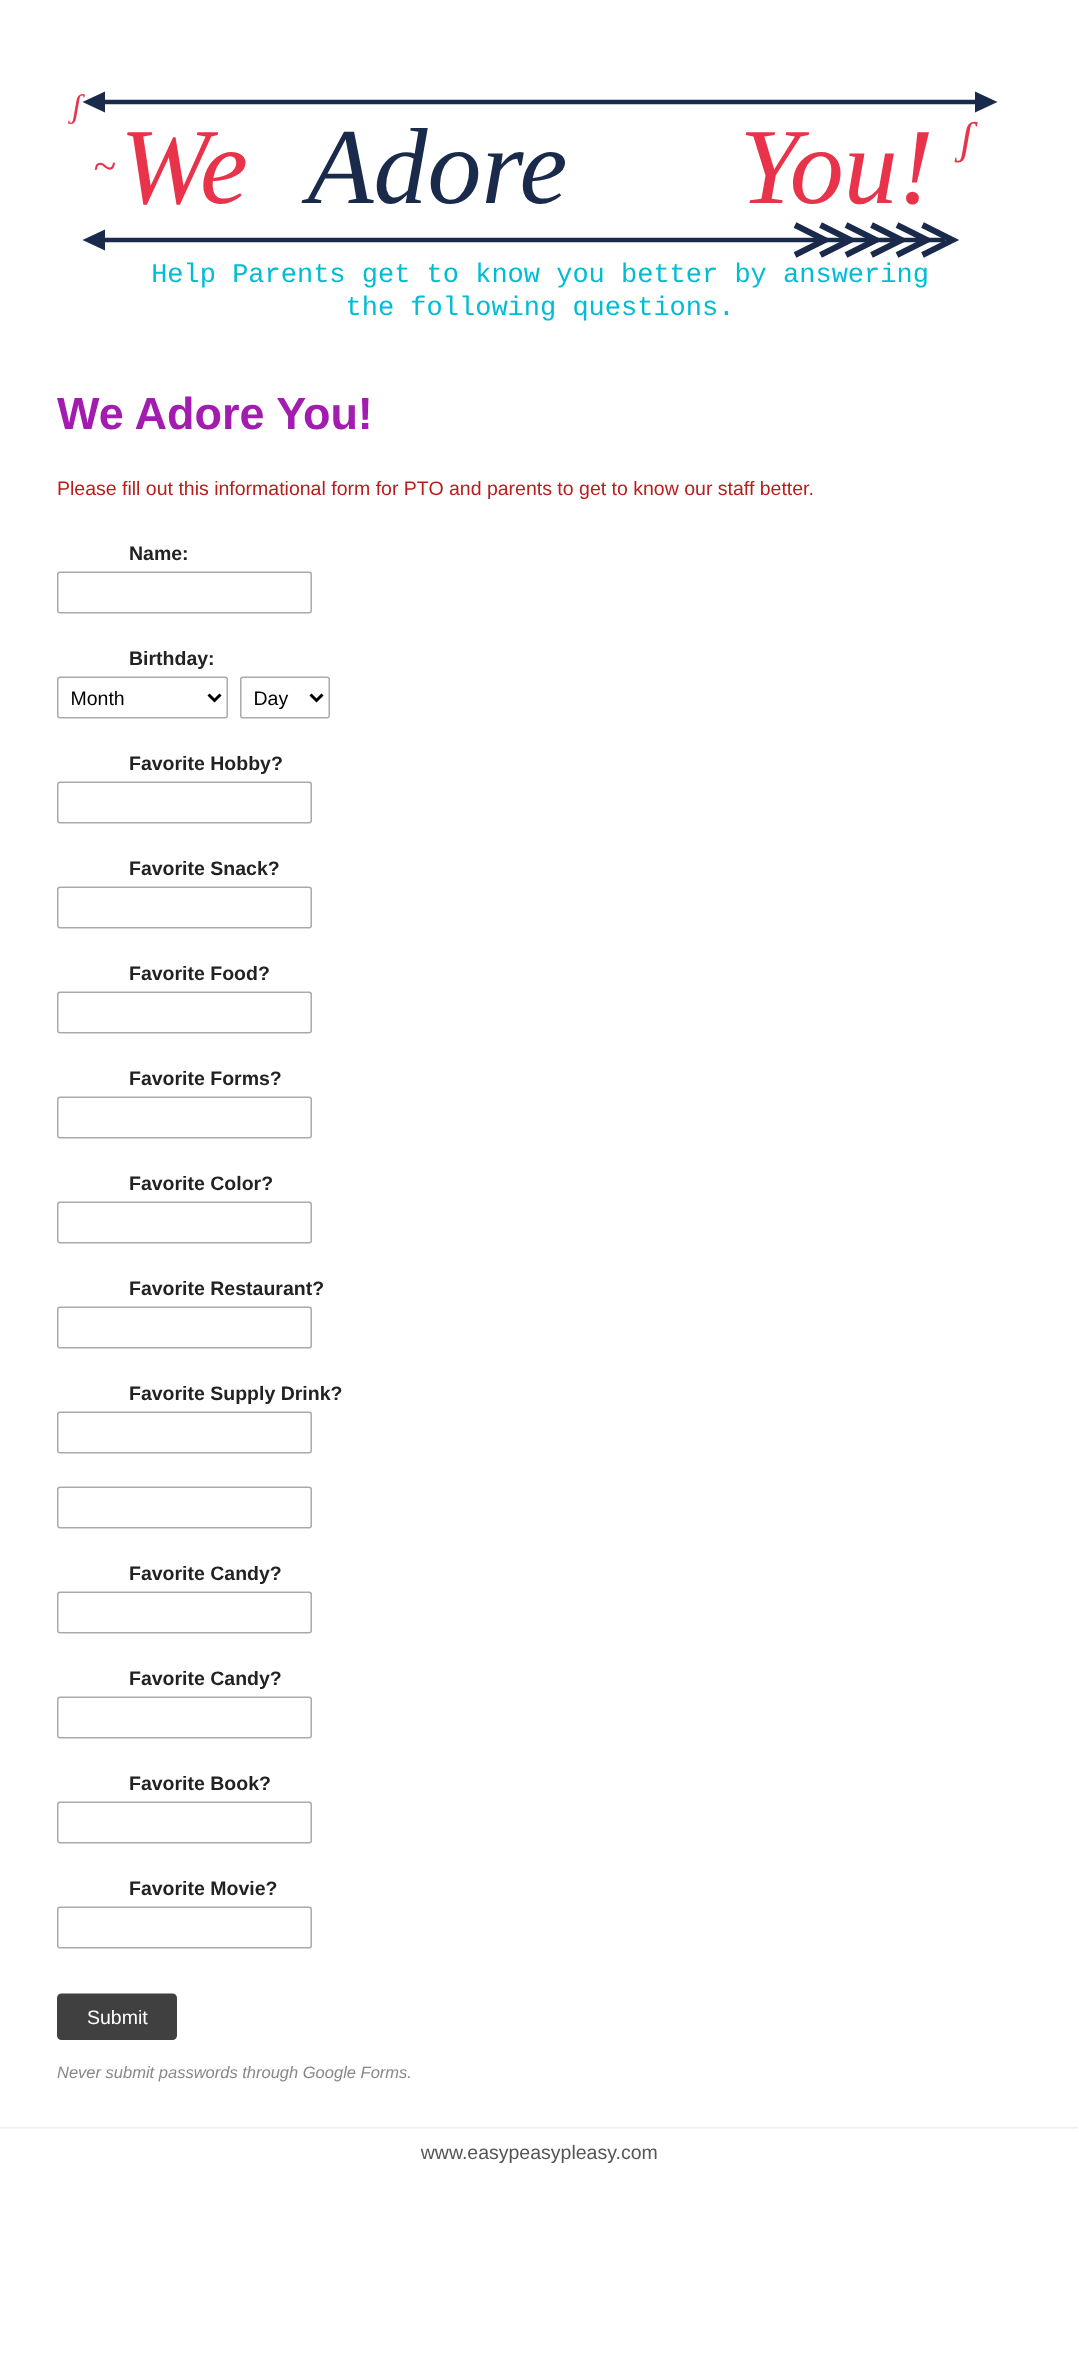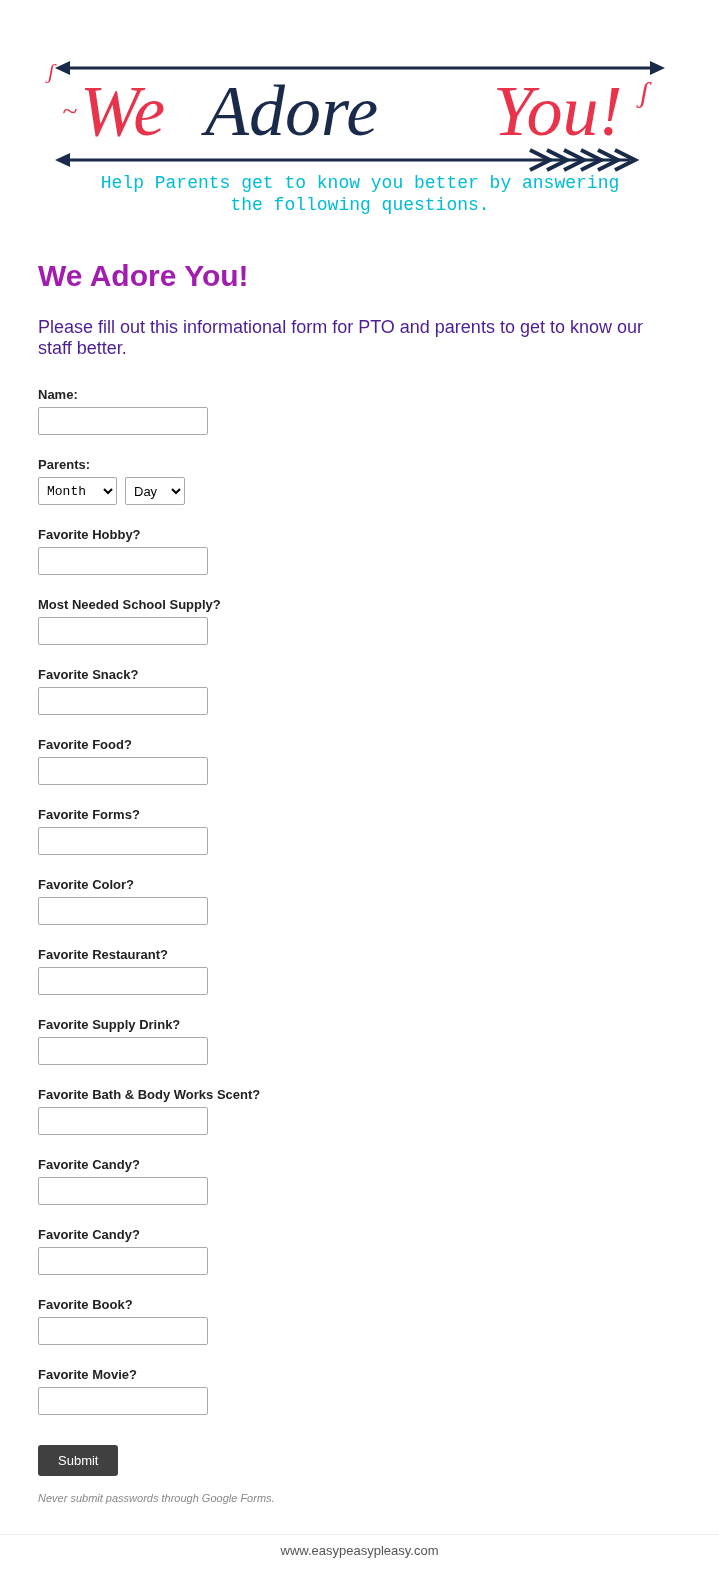--- a/index.html
+++ b/index.html
@@ -22,34 +22,35 @@
     .form-container {
       padding: 30px 38px 20px 38px;
     }
     .form-title {
       font-size: 30px;
       font-weight: bold;
       color: #a21caf;
       margin-bottom: 8px;
     }
     .form-subtitle {
-      font-size: 18px;
-      color: #4c1d95;
+      font-size: 13px;
+      color: #b91c1c;
       margin-bottom: 28px;
       margin-top: 24px;
     }
     .form-group {
       margin-bottom: 22px;
     }
     .form-label {
       display: block;
       font-size: 13px;
       font-weight: bold;
       color: #222;
       margin-bottom: 5px;
+      margin-left: 48px;
     }
     .form-input {
       display: block;
       width: 170px;
       height: 28px;
       border: 1px solid #aaa;
       border-radius: 2px;
       padding: 3px 6px;
       font-size: 13px;
     }
@@ -59,21 +60,21 @@
       gap: 8px;
     }
     .form-select {
       height: 28px;
       border: 1px solid #aaa;
       border-radius: 2px;
       padding: 2px 4px;
       font-size: 13px;
       background: #fff;
     }
-    .month-select { width: 79px; font-family: Liberation Mono, monospace; }
+    .month-select { width: 114px; }
     .day-select { width: 60px; }
 
     .submit-btn {
       background: #404040;
       color: #fff;
       border: none;
       border-radius: 3px;
       padding: 8px 20px;
       font-size: 13px;
       cursor: pointer;
@@ -141,21 +142,21 @@
   <p class="form-subtitle">Please fill out this informational form for PTO and parents to get to know our staff better.</p>
 
   
   <div class="form-group">
     <label class="form-label">Name:</label>
     <input class="form-input" type="text" style="">
   </div>
 
   
   <div class="form-group">
-    <label class="form-label">Parents:</label>
+    <label class="form-label">Birthday:</label>
     <div class="birthday-row">
       <select class="form-select month-select">
         <option>Month</option>
         <option>January</option><option>February</option><option>March</option>
         <option>April</option><option>May</option><option>June</option>
         <option>July</option><option>August</option><option>September</option>
         <option>October</option><option>November</option><option>December</option>
       </select>
       <select class="form-select day-select">
         <option>Day</option>
@@ -170,24 +171,20 @@
     </div>
   </div>
 
   
   <div class="form-group">
     <label class="form-label">Favorite Hobby?</label>
     <input class="form-input" type="text" style="">
   </div>
 
   
-  <div class="form-group">
-    <label class="form-label">Most Needed School Supply?</label>
-    <input class="form-input" type="text" style="">
-  </div>
 
   
   <div class="form-group">
     <label class="form-label">Favorite Snack?</label>
     <input class="form-input" type="text" style="">
   </div>
 
   
   <div class="form-group">
     <label class="form-label">Favorite Food?</label>
@@ -213,21 +210,20 @@
   </div>
 
   
   <div class="form-group">
     <label class="form-label">Favorite Supply Drink?</label>
     <input class="form-input" type="text" style="">
   </div>
 
   
   <div class="form-group">
-    <label class="form-label">Favorite Bath &amp; Body Works Scent?</label>
     <input class="form-input" type="text" style="">
   </div>
 
   
   <div class="form-group">
     <label class="form-label">Favorite Candy?</label>
     <input class="form-input" type="text" style="">
   </div>
 
   

